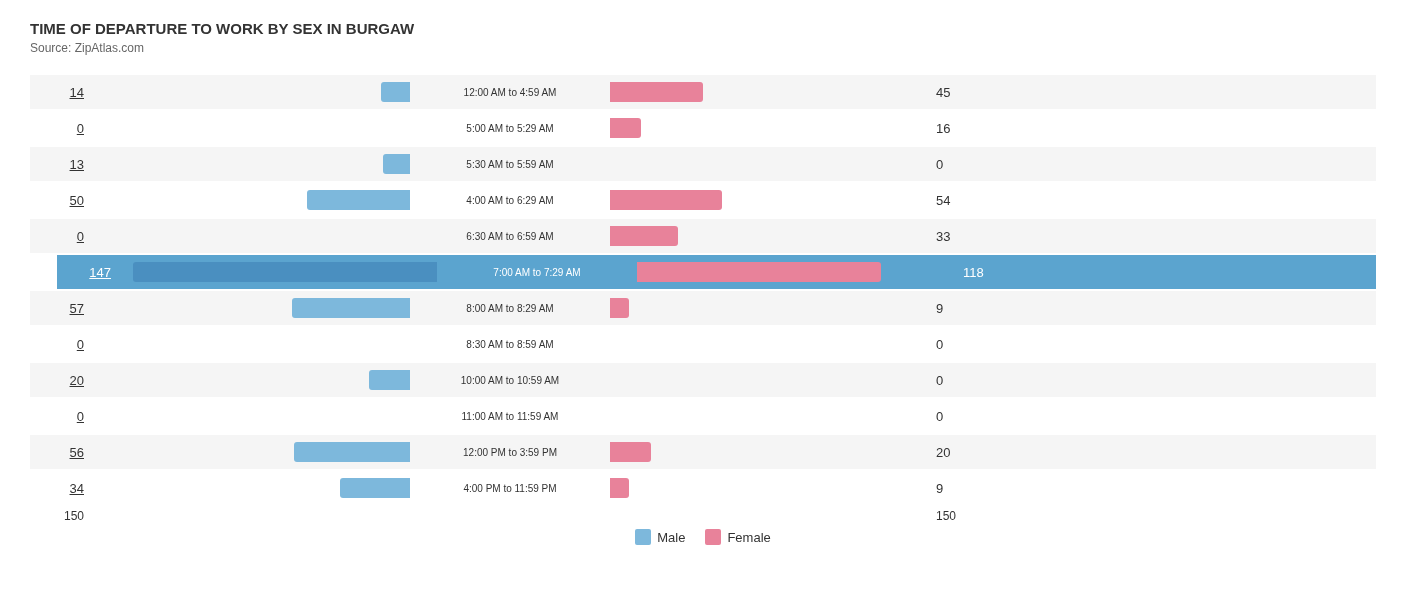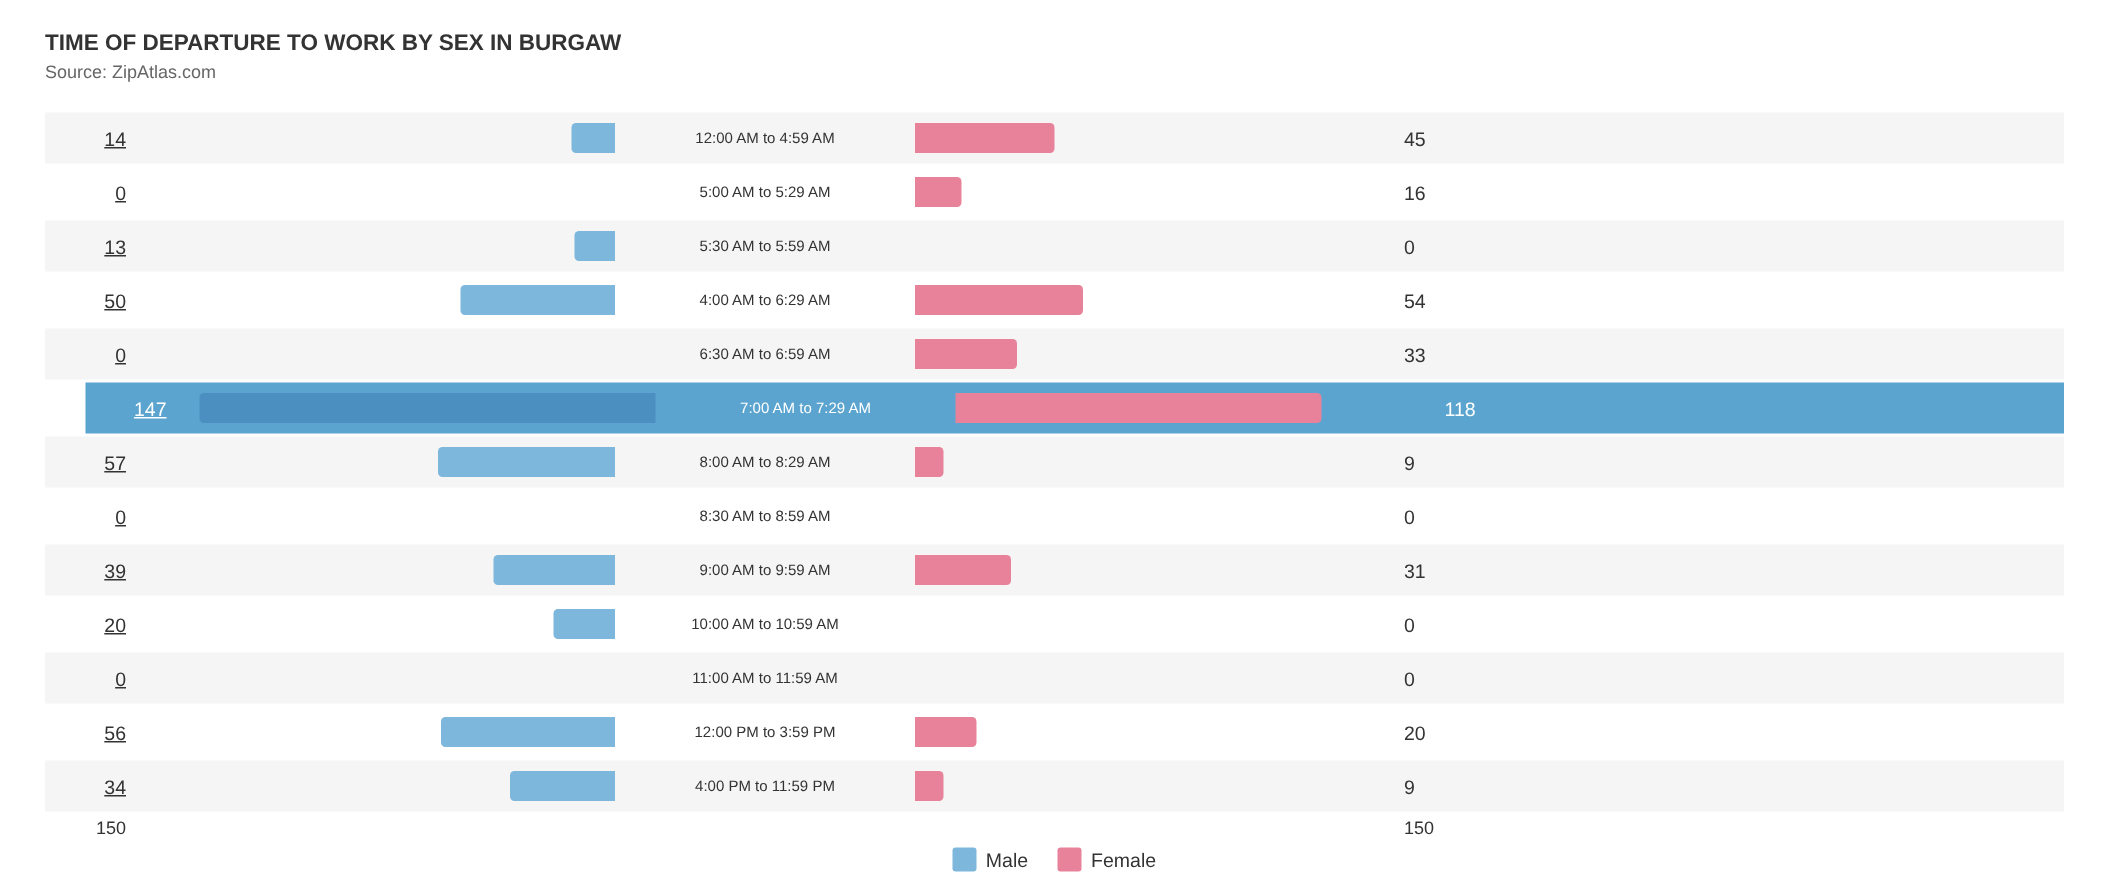--- a/index.html
+++ b/index.html
@@ -243,31 +243,20 @@
       <div class="bar-left-container">
         <div class="bar-left" style="width:0px; background: #7db8dc;"></div>
       </div>
       <div class="label">8:30 AM to 8:59 AM</div>
       <div class="bar-right-container">
         <div class="bar-right" style="width:0px; background: #e8829a;"></div>
       </div>
       <div class="val-right">0</div>
     </div>
     <div class="row">
-      <div class="val-left">39</div>
-      <div class="bar-left-container">
-        <div class="bar-left" style="width:81px; background: #7db8dc;"></div>
-      </div>
-      <div class="label">9:00 AM to 9:59 AM</div>
-      <div class="bar-right-container">
-        <div class="bar-right" style="width:64px; background: #e8829a;"></div>
-      </div>
-      <div class="val-right">31</div>
-    </div>
-    <div class="row">
       <div class="val-left">20</div>
       <div class="bar-left-container">
         <div class="bar-left" style="width:41px; background: #7db8dc;"></div>
       </div>
       <div class="label">10:00 AM to 10:59 AM</div>
       <div class="bar-right-container">
         <div class="bar-right" style="width:0px; background: #e8829a;"></div>
       </div>
       <div class="val-right">0</div>
     </div>

